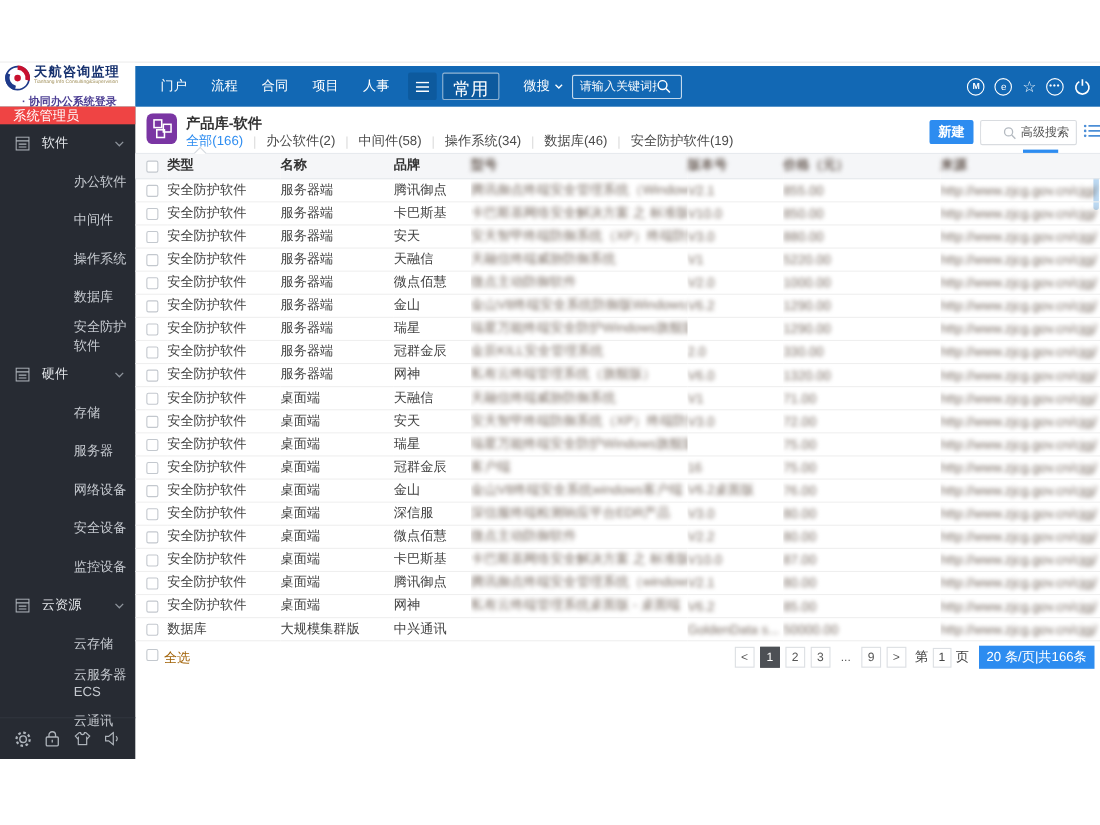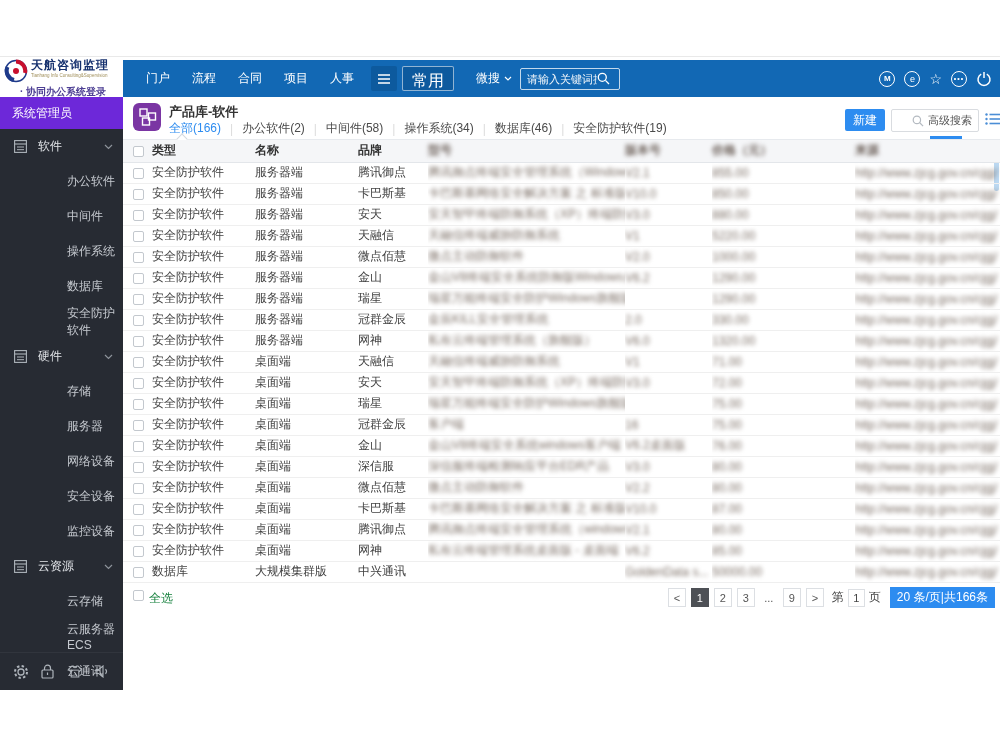--- a/index.html
+++ b/index.html
@@ -25,60 +25,60 @@
   .search-scope { font-size:12px; margin-left:22px; display:flex; align-items:center; gap:4px; }
   .nav-search { position:relative; margin-left:8px; width:100px; height:22px; border:1px solid rgba(255,255,255,.75); border-radius:2px; display:flex; align-items:center; }
   .nav-search input { width:76px; border:0; background:transparent; outline:none; font-size:11px; color:#fff; padding-left:6px; font-family:inherit; }
   .nav-search input::placeholder { color:rgba(255,255,255,.95); }
   .top-icons { position:absolute; right:8px; top:0; height:37px; display:flex; align-items:center; gap:9px; }
   .circ { width:16px; height:16px; border:1.4px solid #fff; border-radius:50%; display:flex; align-items:center; justify-content:center; font-size:8px; font-weight:bold; color:#fff; }
   .star-glyph { font-size:14px; line-height:14px; color:#fff; }
 
   
   .sidebar { position:absolute; left:0; top:97px; width:123px; height:593px; background:#272b33; }
-  .admin { height:32px; background:#6d28d9; color:#fff; font-size:12px; display:flex; align-items:center; padding-left:12px; }
+  .admin { height:16px; background:#ef4444; color:#fff; font-size:12px; display:flex; align-items:center; padding-left:12px; }
   .side-section { height:32px; color:#98a0a8; font-size:12px; display:flex; align-items:center; padding-left:12px; border-bottom:1px solid #3a3e46; }
   .menu-group { height:35px; display:flex; align-items:center; padding:0 10px 0 14px; color:#e2e5e9; font-size:12px; cursor:pointer; }
   .menu-group .glabel { margin-left:11px; flex:1; }
   .menu-item { height:35px; display:flex; align-items:center; padding-left:40px; color:#c6cad0; font-size:12px; cursor:pointer;margin-left:27px; }
   .side-footer { position:absolute; bottom:0; left:0; width:123px; height:38px; display:flex; align-items:center; justify-content:space-evenly; border-top:1px solid #31353d; }
 
   
   .main { position:absolute; left:123px; top:97px; width:877px; background:#fff; }
   .mod-icon { position:absolute; left:10px; top:6px; }
   .mod-title { position:absolute; left:46px; top:6px; font-size:13px; font-weight:bold; color:#333; }
   .filter-tabs { position:absolute; left:46px; top:23px; display:flex; align-items:center; font-size:12px; }
   .ftab { color:#4a4a4a; cursor:pointer; }
   .ftab.active { color:#2d8cf0; }
   .fsep { color:#dcdcdc; margin:0 9px; }
   .hdr-line { position:absolute; left:0; top:42px; width:877px; height:1px; background:#e7eaee; }
   .caret { position:absolute; left:55px; top:38px; width:8px; height:8px; background:#fff; border-left:1px solid #d4d9df; border-top:1px solid #d4d9df; transform:rotate(45deg); }
   .scroll-ind { position:absolute; left:807px; top:39px; width:32px; height:3px; background:#2d8cf0; }
   .vscroll { position:absolute; right:1px; top:56px; width:5px; height:38px; background:#bcd9f2; border-radius:3px; }
 
-  .btn-new { position:absolute; left:722px; top:12px; width:40px; height:22px; background:#2d8cf0; color:#fff; border:0; font-size:12px; border-radius:2px; cursor:pointer; font-family:inherit; }
+  .btn-new { position:absolute; left:722px; top:12px; width:40px; height:22px; background:#2d8cf0; color:#fff; border:0; font-size:12px; border-radius:2px; cursor:pointer; font-family:inherit;font-weight:bold; }
   .adv-box { position:absolute; left:768px; top:12px; width:88px; height:23px; border:1px solid #d9dce0; border-radius:2px; display:flex; align-items:center; }
   .adv-box input { flex:1; width:10px; border:0; outline:none; font-size:11px; padding-left:4px; font-family:inherit; }
   .adv-btn { border-left:0; font-size:11px; color:#555; padding:0 6px 0 4px; white-space:nowrap; cursor:pointer; }
   .list-ico { position:absolute; left:862px; top:16px; cursor:pointer; }
 
   
   .tbl-wrap { position:absolute; left:0; top:43px; width:877px; }
   table { border-collapse:collapse; table-layout:fixed; width:877px; font-size:12px; }
   thead td { background:#f5f6f8; height:22px; color:#333; font-weight:bold; border-bottom:1px solid #e3e6ea; }
   tbody td { height:21px; border-bottom:1px solid #efefef; color:#424242; white-space:nowrap; overflow:hidden; }
   td { padding:0 4px 0 0; }
   td.cbcell { padding-left:10px; }
   .cb { display:inline-block; width:11px; height:11px; border:1px solid #c3c8ce; border-radius:2px; background:#fff; vertical-align:middle; cursor:pointer; }
   .blur { filter:blur(2px); color:#7c6f66; }
   thead .blur { color:#6e625b; }
 
   
   .list-footer { position:absolute; left:0; top:490px; width:877px; height:24px; }
-  .select-all { position:absolute; left:10px; top:3px; font-size:12px; color:#15803d; display:flex; gap:5px; }
+  .select-all { position:absolute; left:10px; top:3px; font-size:12px; color:#a16207; display:flex; gap:5px; }
   .pager { position:absolute; right:5px; top:0; display:flex; align-items:center; gap:5px; font-size:11px; color:#555; }
   .pg { min-width:18px; height:19px; border:1px solid #dcdfe3; background:#fff; display:flex; align-items:center; justify-content:center; padding:0 3px; cursor:pointer; color:#555; }
   .pg.active { background:#4d5055; color:#fff; border-color:#4d5055; }
   .pg.plain { border:0; cursor:default; }
   .jump { display:flex; align-items:center; gap:4px; margin-left:3px; font-size:12px; color:#444; }
   .jump-box { width:17px; height:18px; border:1px solid #dcdfe3; display:flex; align-items:center; justify-content:center; font-size:11px; }
   .size-badge { background:#2d8cf0; color:#fff; height:21px; display:flex; align-items:center; padding:0 7px; font-size:12px; margin-left:4px; }
 </style>
 </head>
 <body>

